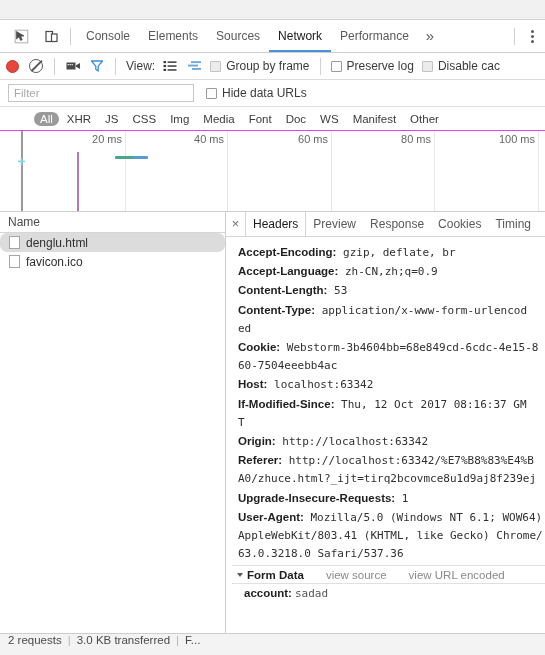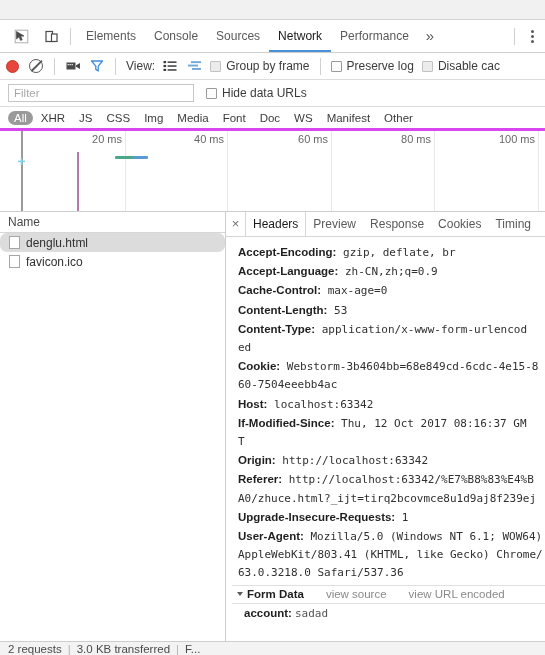--- a/index.html
+++ b/index.html
@@ -200,23 +200,23 @@
     outline: none;
   }
   .filter-input::placeholder { color: #a8a8a8; }
 
   
   .type-row {
     height: 24px;
     flex: 0 0 auto;
     display: flex;
     align-items: center;
-    border-bottom: 3px solid #d946ef;
-    background: #ffffff;
-    padding-left: 8px;
+    border-bottom: 1px solid #d946ef;
+    background: #ffffff;
+    padding-left: 34px;
     box-sizing: border-box;
     gap: 2px;
   }
   .type-chip {
     font-size: 11.5px;
     color: #3c3c3c;
     padding: 1px 6px;
     border-radius: 7px;
     white-space: nowrap;
   }
@@ -450,24 +450,23 @@
     color: #1f1f1f;
   }
   .form-val {
     font-family: "DejaVu Sans Mono", monospace;
     font-size: 11px;
     color: #555;
   }
 
   
   .statusbar {
-    height: 14px;
-    flex: 0 0 auto;
-    display: flex;
-    align-items: center;
+    height: 22px;
+    flex: 0 0 auto;
+    display: flex;
     border-top: 1px solid #cdcdcd;
     background: #f3f3f3;
     padding-left: 8px;
     box-sizing: border-box;
     font-size: 11.5px;
     color: #4a4a4a;
     gap: 6px;
   }
   .sb-sep { color: #b4b4b4; }
 </style>
@@ -486,22 +485,22 @@
       </svg>
     </div>
     <div class="tool-btn">
       <svg width="15" height="15" viewBox="0 0 15 15">
         <rect x="2" y="2.5" width="6.5" height="10" fill="none" stroke="#4a4a4a" stroke-width="1.2"></rect>
         <rect x="7.5" y="5" width="5.5" height="7.5" fill="#ffffff" stroke="#4a4a4a" stroke-width="1.2"></rect>
       </svg>
     </div>
     <div class="vsep"></div>
 
+    <div class="tab">Console</div>
     <div class="tab">Elements</div>
-    <div class="tab">Console</div>
     <div class="tab">Sources</div>
     <div class="tab active">Network</div>
     <div class="tab">Performance</div>
     <div class="more-tabs">»</div>
 
     <div class="tabbar-right">
       <div class="vsep"></div>
       <div class="kebab">
         <i></i>
           <i></i>
@@ -646,21 +645,20 @@
 
       <div class="headers-body">
         <div class="clip-top">
           <div class="hdr-line" style="margin-top:-12px;">
             
           </div>
         </div>
 
         <div class="hdr-line"><span class="hdr-name">Accept-Encoding:</span> <span class="hdr-val">gzip, deflate, br</span></div>
         <div class="hdr-line"><span class="hdr-name">Accept-Language:</span> <span class="hdr-val">zh-CN,zh;q=0.9</span></div>
-        <div class="hdr-line"><span class="hdr-name">Cache-Control:</span> <span class="hdr-val">max-age=0</span></div>
         <div class="hdr-line"><span class="hdr-name">Content-Length:</span> <span class="hdr-val">53</span></div>
         <div class="hdr-line"><span class="hdr-name">Content-Type:</span> <span class="hdr-val">application/x-www-form-urlencod</span></div>
         <div class="hdr-line"><span class="hdr-val">ed</span></div>
         <div class="hdr-line"><span class="hdr-name">Cookie:</span> <span class="hdr-val">Webstorm-3b4604bb=68e849cd-6cdc-4e15-8</span></div>
         <div class="hdr-line"><span class="hdr-val">60-7504eeebb4ac</span></div>
         <div class="hdr-line"><span class="hdr-name">Host:</span> <span class="hdr-val">localhost:63342</span></div>
         <div class="hdr-line"><span class="hdr-name">If-Modified-Since:</span> <span class="hdr-val">Thu, 12 Oct 2017 08:16:37 GM</span></div>
         <div class="hdr-line"><span class="hdr-val">T</span></div>
         <div class="hdr-line"><span class="hdr-name">Origin:</span> <span class="hdr-val">http://localhost:63342</span></div>
         <div class="hdr-line"><span class="hdr-name">Referer:</span> <span class="hdr-val">http://localhost:63342/%E7%B8%83%E4%B</span></div>

